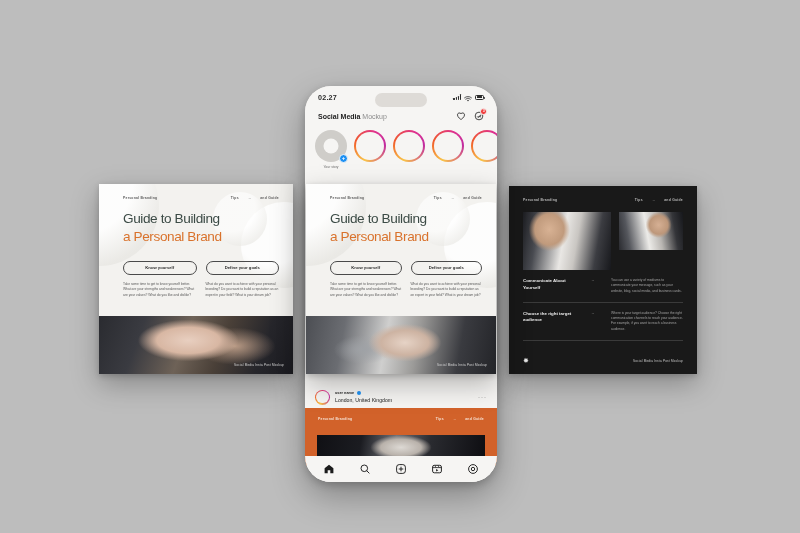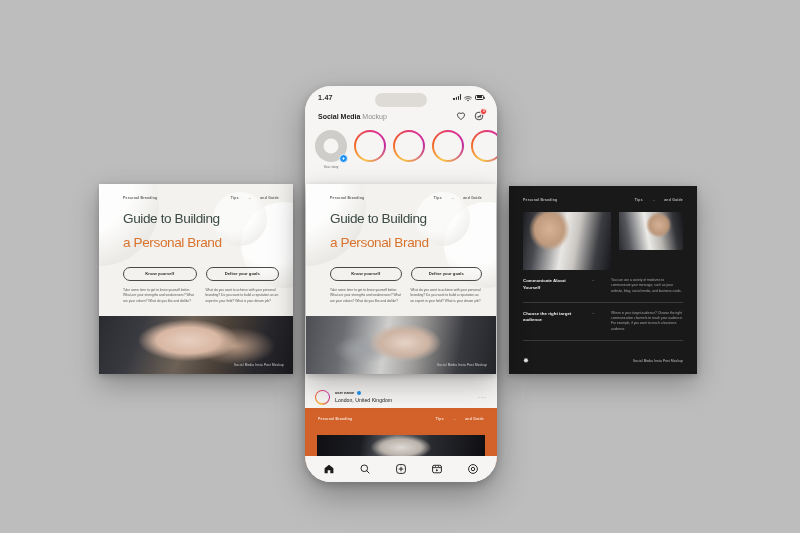--- a/index.html
+++ b/index.html
@@ -45,21 +45,21 @@
   .kicker-right { display: flex; align-items: center; gap: 9px; }
   .kicker-right .arrow { font-size: 3.4px; color: #8a8a8a; letter-spacing: 0; }
 
   .headline { margin-top: 11px; }
   .headline .l1 {
     font-size: 13.6px; line-height: 1.14; color: #3c4b46;
     font-weight: 400; letter-spacing: -.4px;
   }
   .headline .l2 {
     font-size: 13.6px; line-height: 1.14; color: #d9722c;
-    font-weight: 400; letter-spacing: -.4px; margin-top: 9px;
+    font-weight: 400; letter-spacing: -.4px; margin-top: 3px;
   }
 
   .pill-row { display: flex; gap: 9px; margin-top: 16px; }
   .pill {
     border: .7px solid #4a4a4a; border-radius: 20px;
     padding: 3.5px 0; width: 74px; text-align: center;
     font-size: 4.2px; font-weight: 700; color: #2d2d2d;
     background: transparent;
   }
   .body-row { display: flex; gap: 9px; margin-top: 7px; }
@@ -296,21 +296,21 @@
     <div class="photo-strip">
       <div class="ph"></div>
       <div class="strip-caption">Social Media Insta Post Mockup</div>
     </div>
   </div>
 
   <div class="phone">
     <div class="phone-screen">
 
       <div class="status-bar">
-        <div class="status-time">1.47</div>
+        <div class="status-time">02.27</div>
         <div class="dyn-island"></div>
         <div class="status-icons">
           <span class="bars">
               <i></i>
               <i></i>
               <i></i>
               <i></i>
             </span>
           <span>
             <svg width="8" height="6" viewBox="0 0 16 12">

